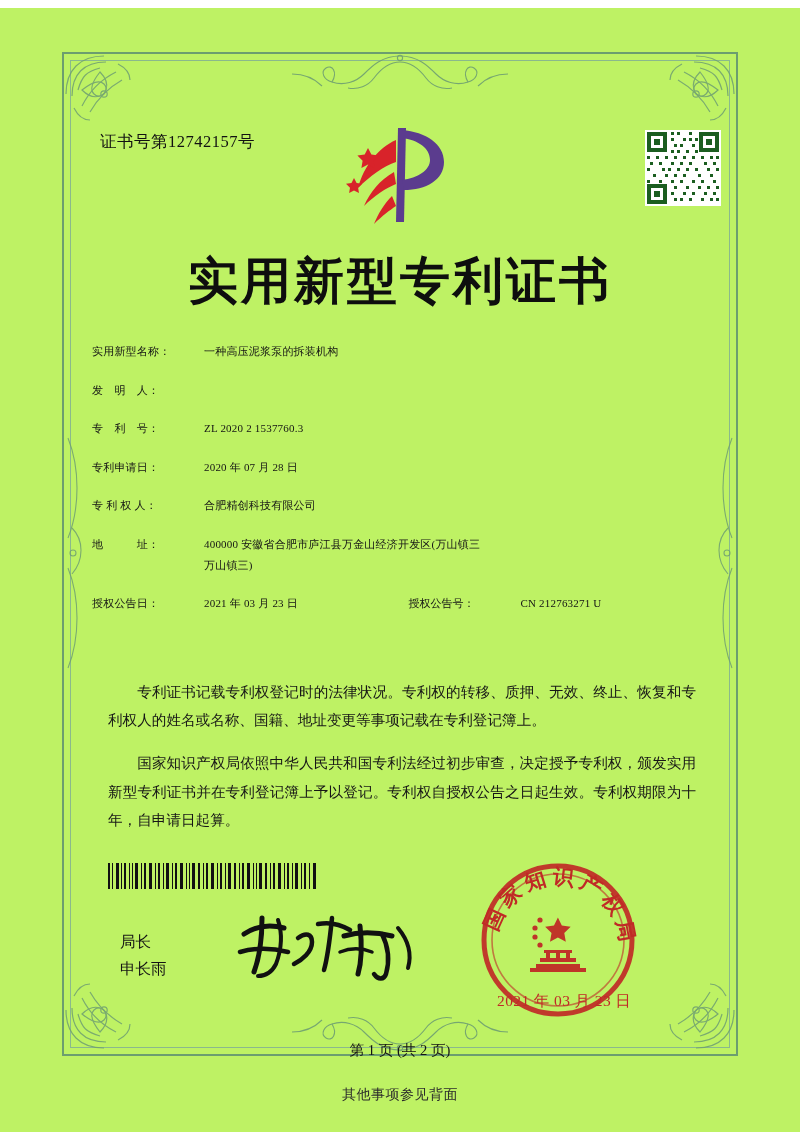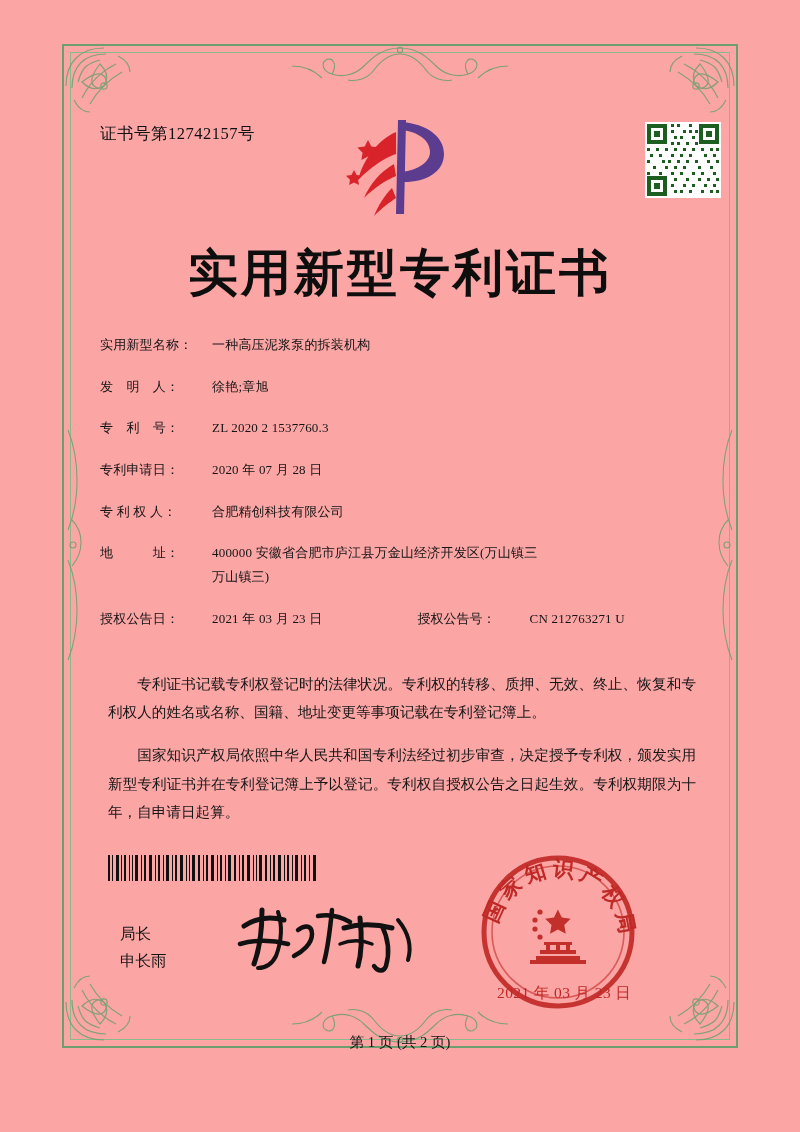--- a/index.html
+++ b/index.html
@@ -12,21 +12,22 @@
     height: 1132px;
     font-family: "Liberation Serif", "DejaVu Serif", serif;
     color: #1a1a1a;
     position: relative;
     overflow: hidden;
   }
 
   .page {
     position: absolute;
     inset: 0;
-    background: #fca5a5;
+    background: #bef264;
+    margin-top: 8px;
   }
 
   
   .border-outer {
     position: absolute;
     left: 62px;
     top: 44px;
     width: 676px;
     height: 1004px;
     border: 2px solid #6c9e6f;
@@ -122,24 +123,24 @@
     font-size: 50px;
     font-weight: bold;
     letter-spacing: 3px;
     color: #0e0e0e;
     font-family: "DejaVu Serif", "Liberation Serif", serif;
   }
 
   
   .fields {
     position: absolute;
-    left: 100px;
+    left: 92px;
     top: 335px;
     width: 590px;
-    font-size: 13px;
+    font-size: 11px;
     line-height: 1.55;
     color: #141414;
   }
   .frow {
     display: flex;
     align-items: flex-start;
     margin-bottom: 21.5px;
   }
   .flabel {
     flex: 0 0 112px;
@@ -463,21 +464,20 @@
 
   <div class="fields">
 
     <div class="frow">
       <div class="flabel">实用新型名称：</div>
       <div class="fvalue">一种高压泥浆泵的拆装机构</div>
     </div>
 
     <div class="frow">
       <div class="flabel">发　明　人：</div>
-      <div class="fvalue">徐艳;章旭</div>
     </div>
 
     <div class="frow">
       <div class="flabel">专　利　号：</div>
       <div class="fvalue">ZL 2020 2 1537760.3</div>
     </div>
 
     <div class="frow">
       <div class="flabel">专利申请日：</div>
       <div class="fvalue">2020 年 07 月 28 日</div>
@@ -609,14 +609,15 @@
         <path id="sealArc" d="M 18 86 A 62 62 0 0 1 142 86" fill="none"></path>
       </defs>
       <text font-family="'DejaVu Serif','Liberation Serif',serif" font-size="21" font-weight="bold" fill="#c02a26" letter-spacing="5">
         <textPath href="#sealArc" startOffset="7%">国家知识产权局</textPath>
       </text>
     </g>
   </svg>
   <div class="seal-date">2021 年 03 月 23 日</div>
 
   <div class="page-no">第 1 页 (共 2 页)</div>
+  <div class="back-note">其他事项参见背面</div>
 
 </div>
 
 </body></html>

